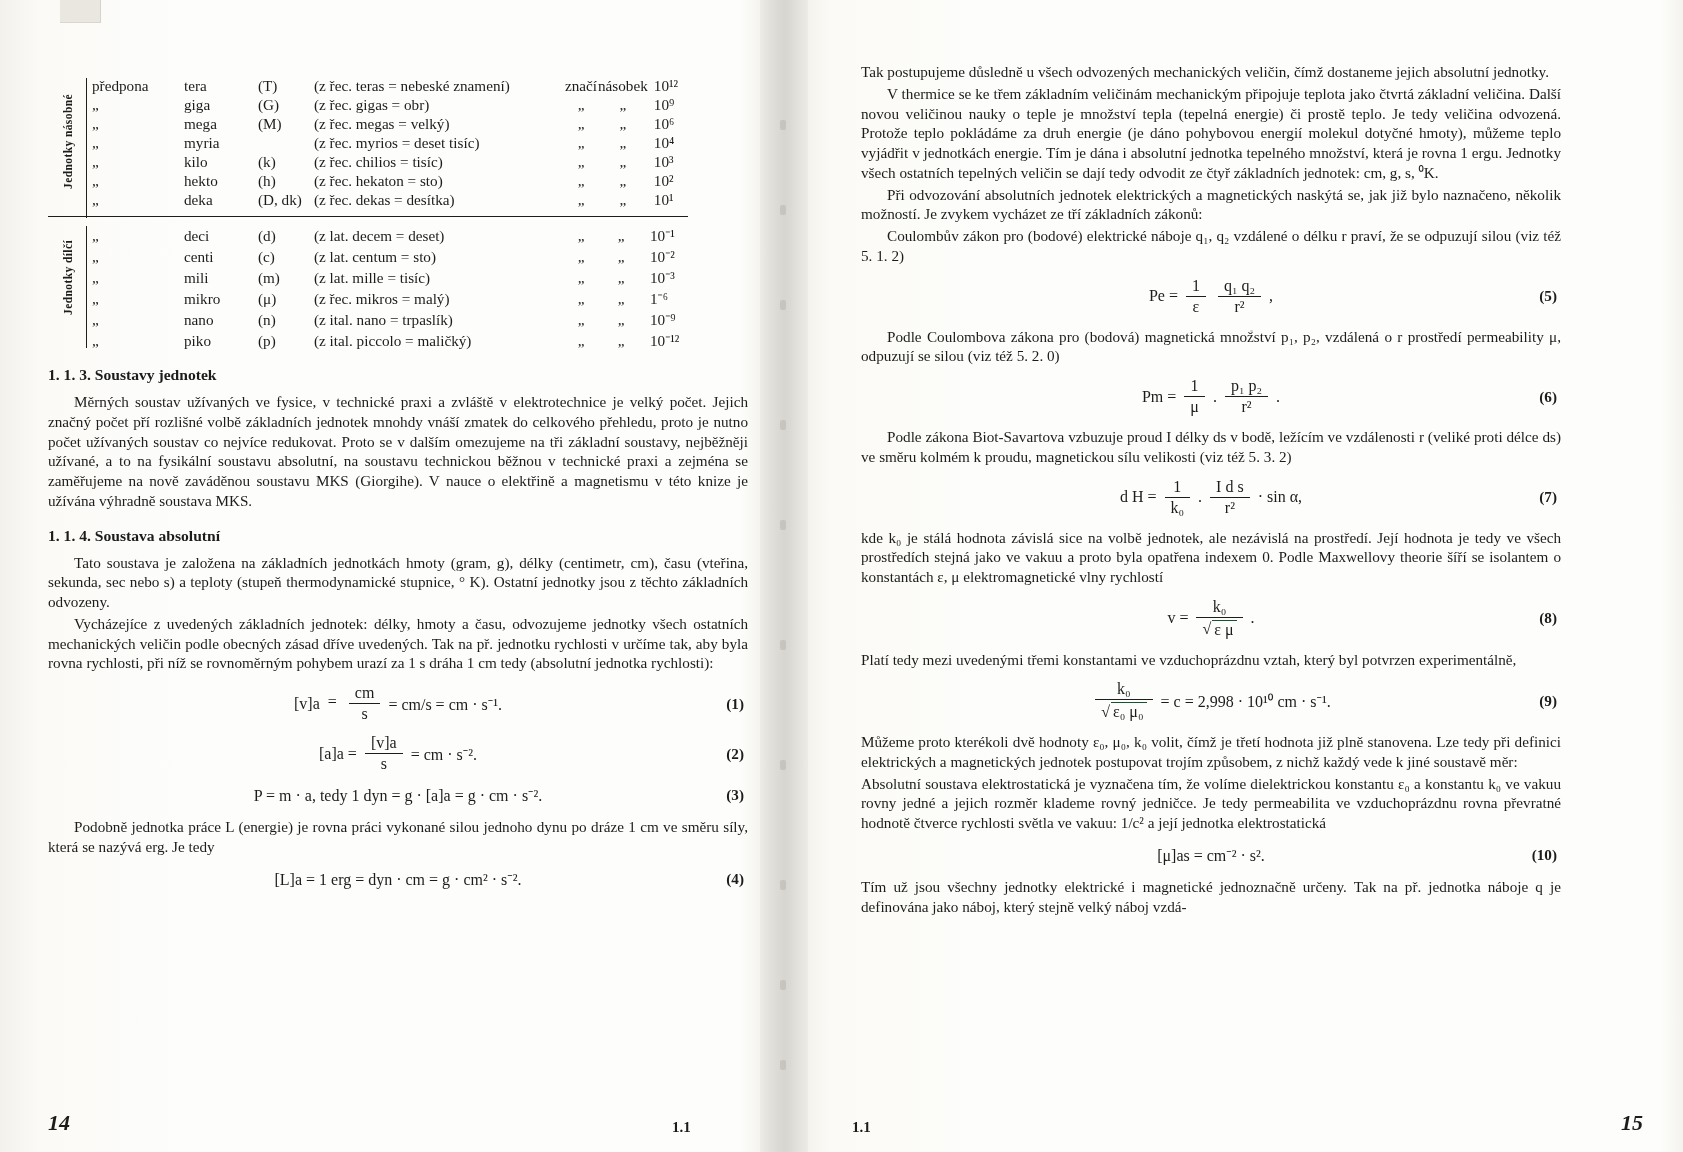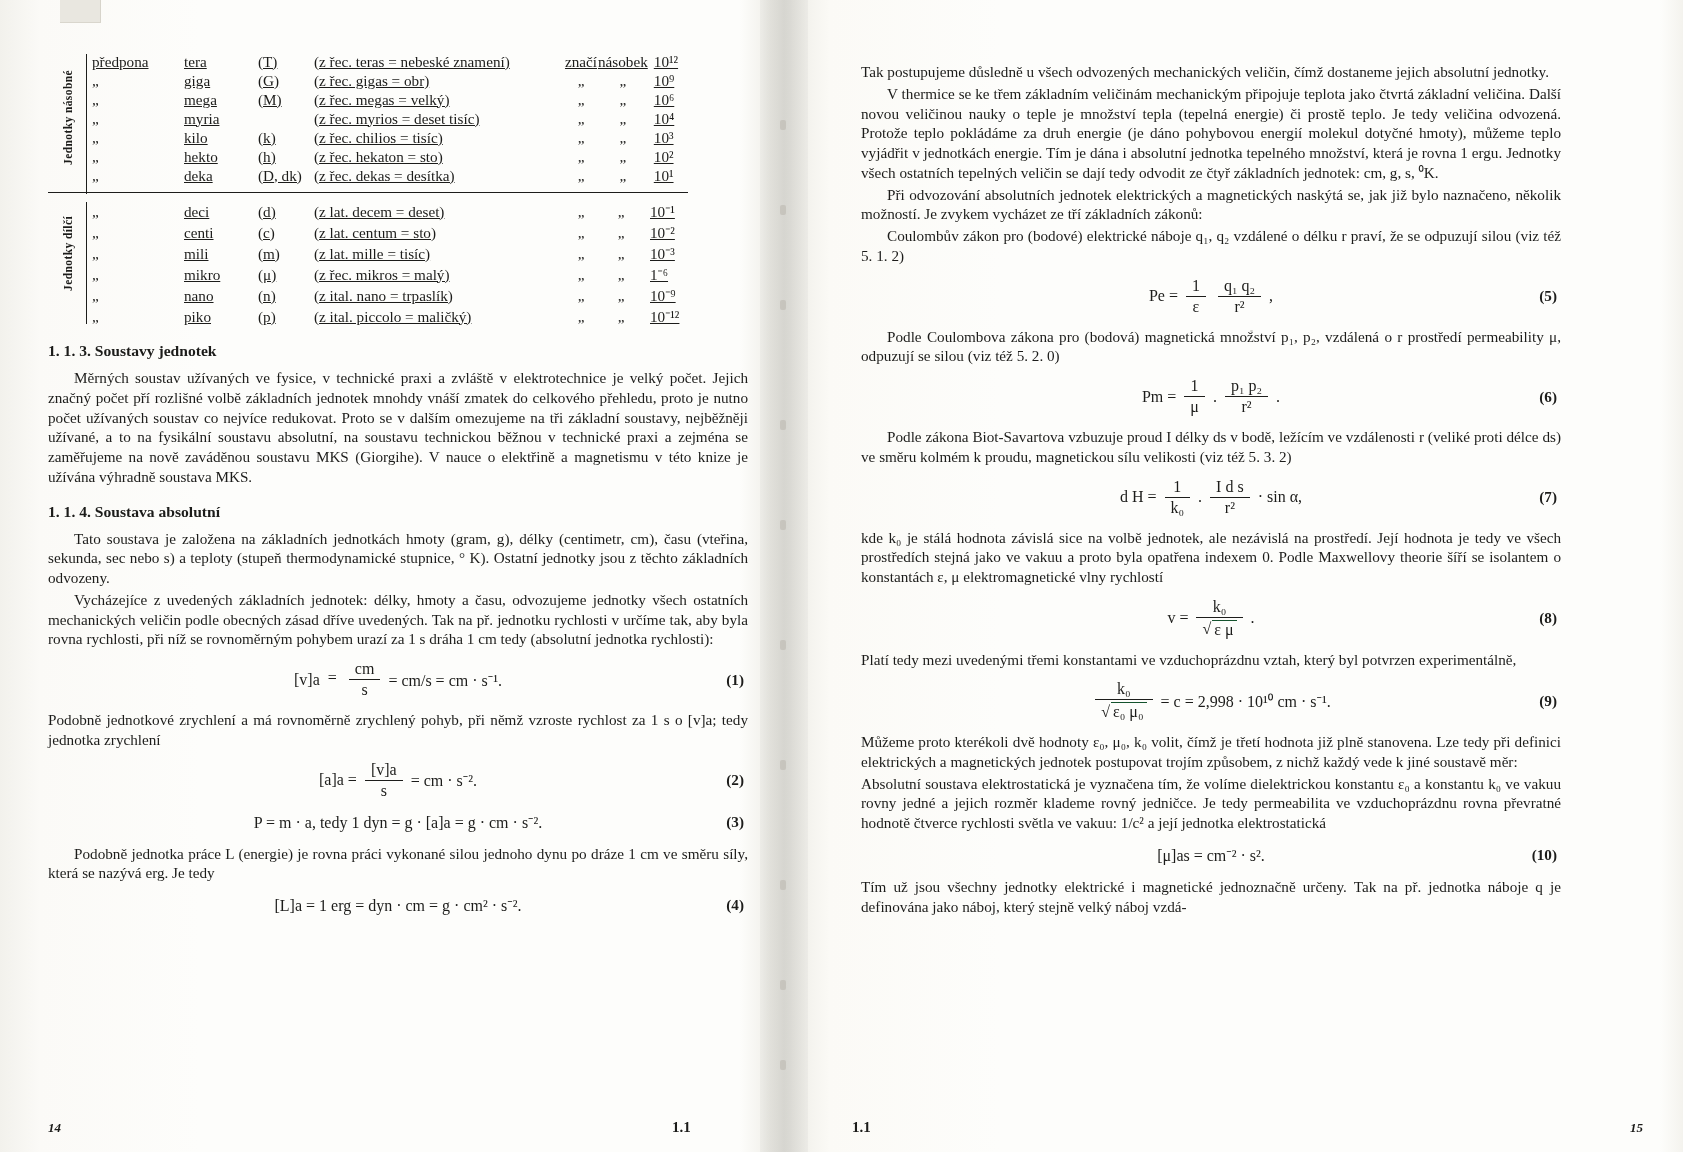--- a/index.html
+++ b/index.html
@@ -37,21 +37,21 @@
      writing-mode:vertical-rl;transform:rotate(180deg);letter-spacing:.4px;}
   
   .fml{position:relative;margin:11px 0 11px 0;height:auto;text-align:center;font-size:16px;}
   .fml .num{position:absolute;right:4px;top:50%;transform:translateY(-50%);font-weight:bold;font-size:15.2px;}
   .frac{display:inline-block;vertical-align:middle;text-align:center;margin:0 4px;}
   .frac .t{display:block;padding:0 6px 1px 6px;border-bottom:1px solid #1d1d1b;}
   .frac .b{display:block;padding:1px 6px 0 6px;}
   .eqrow{display:inline-block;vertical-align:middle;}
   .sqrt{display:inline-block;vertical-align:middle;border-top:1px solid #14532d;padding:0 3px 0 2px;margin-left:1px;}
   .sqsign{display:inline-block;vertical-align:middle;}
-  .folio{position:absolute;bottom:16px;font-weight:bold;font-size:13px;font-style:italic;}
+  .folio{position:absolute;bottom:16px;font-weight:bold;font-size:22px;font-style:italic;}
   .folio.pl{left:48px;}
   .folio.cl{left:672px;font-style:normal;font-size:15px;}
   .folio.cr{left:852px;font-style:normal;font-size:15px;}
   .folio.pr{right:40px;}
   .speck{position:absolute;background:#9c9a92;opacity:.5;border-radius:50%;}
 </style>
 </head>
 <body>
 
 <div class="scan"></div>
@@ -67,21 +67,21 @@
   <i style="top:760px"></i>
     <i style="top:880px"></i>
     <i style="top:980px"></i>
   <i style="top:1060px"></i>
 </div>
 <div class="speck" style="left:300px;top:560px;width:3px;height:3px"></div>
 <div class="speck" style="left:1250px;top:330px;width:3px;height:2px"></div>
 
 <div class="col colL">
 
-  <div class="ptab" style="margin-top:52px;text-decoration:underline;">
+  <div class="ptab" style="margin-top:76px;">
     <div class="vbar" style="top:2px;height:140px;"></div>
     <div class="vlabel" style="top:18px;">Jednotky násobné</div>
     <table>
       <tbody>
         <tr>
           <td class="c-pref">předpona</td>
           <td class="c-name">tera</td>
           <td class="c-sym">(T)</td>
           <td class="c-etym">(z řec. teras = nebeské znamení)</td>
           <td class="c-zn1">značí</td>
@@ -220,21 +220,20 @@
     <span class="eqrow">[v]a</span>
     <span>&nbsp;=&nbsp;</span>
     <span class="frac">
       <span class="t">cm</span>
       <span class="b">s</span>
     </span>
     <span class="eqrow">= cm/s = cm · s⁻¹.</span>
     <span class="num">(1)</span>
   </div>
 
-  <p>Podobně jednotkové zrychlení a má rovnoměrně zrychlený pohyb, při němž vzroste rychlost za 1 s  o [v]a; tedy jednotka zrychlení</p>
 
   <div class="fml">
     <span class="eqrow">[a]a =</span>
     <span class="frac">
       <span class="t">[v]a</span>
       <span class="b">s</span>
     </span>
     <span class="eqrow">= cm · s⁻².</span>
     <span class="num">(2)</span>
   </div>

